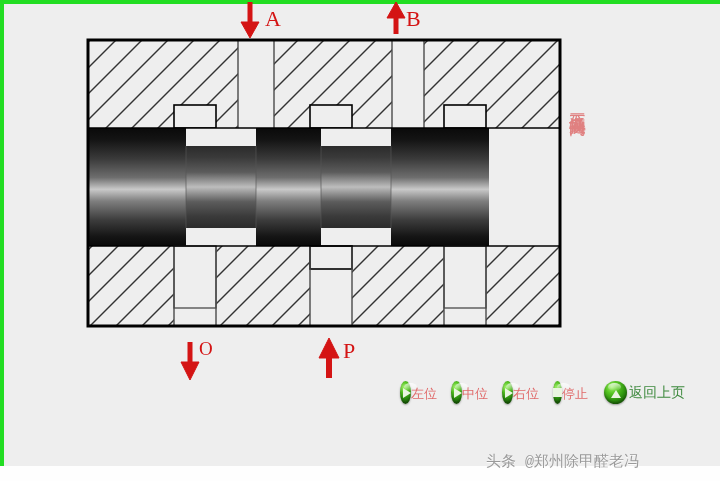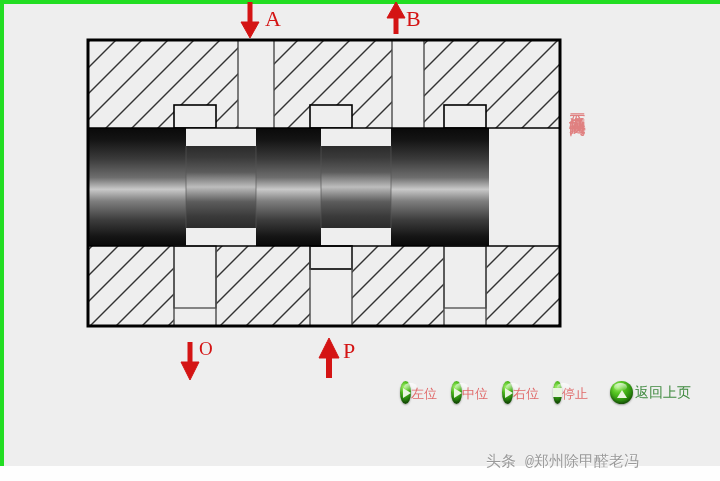--- a/index.html
+++ b/index.html
@@ -128,21 +128,21 @@
     color: #e06a6a;
     font-family: "DejaVu Sans", sans-serif;
     white-space: nowrap;
   }
   #back-control {
     display: flex;
     flex-direction: row;
     align-items: center;
     gap: 2px;
     width: auto;
-    margin-left: 6px;
+    margin-left: 0;
     cursor: pointer;
   }
   #back-label {
     font-size: 14px;
     color: #3f8a3f;
     font-family: "DejaVu Sans", sans-serif;
     white-space: nowrap;
   }
 
   

